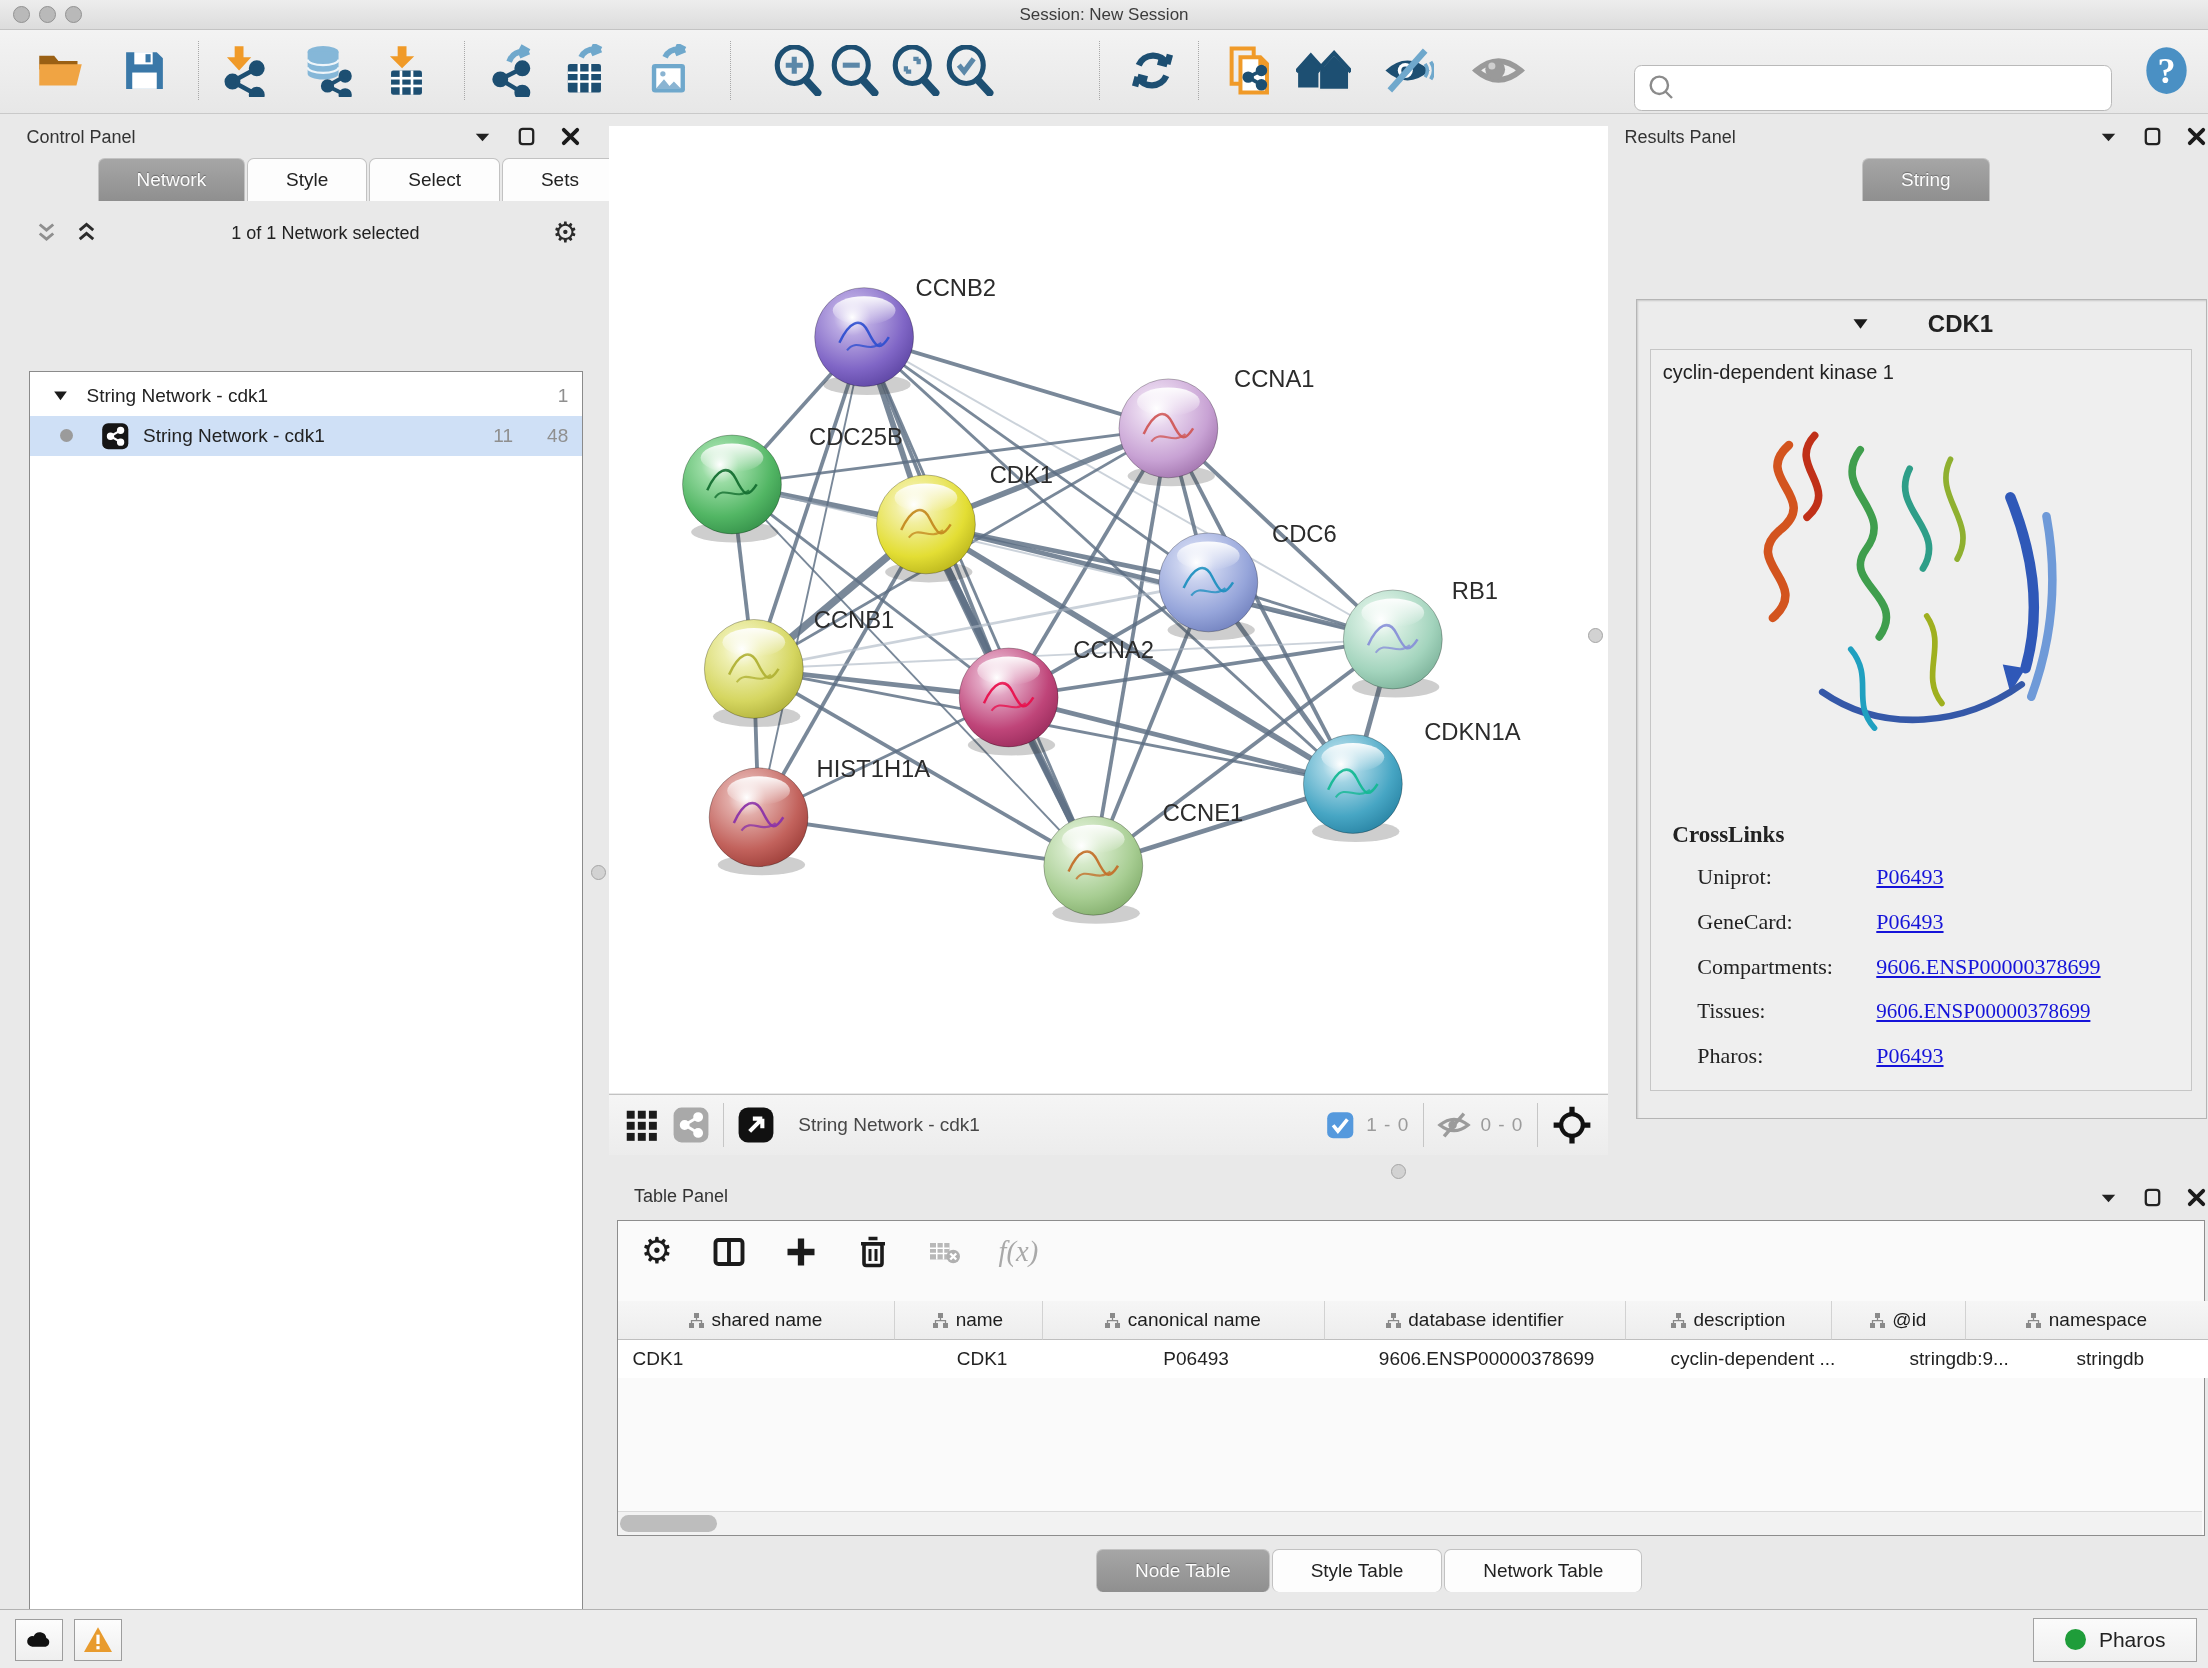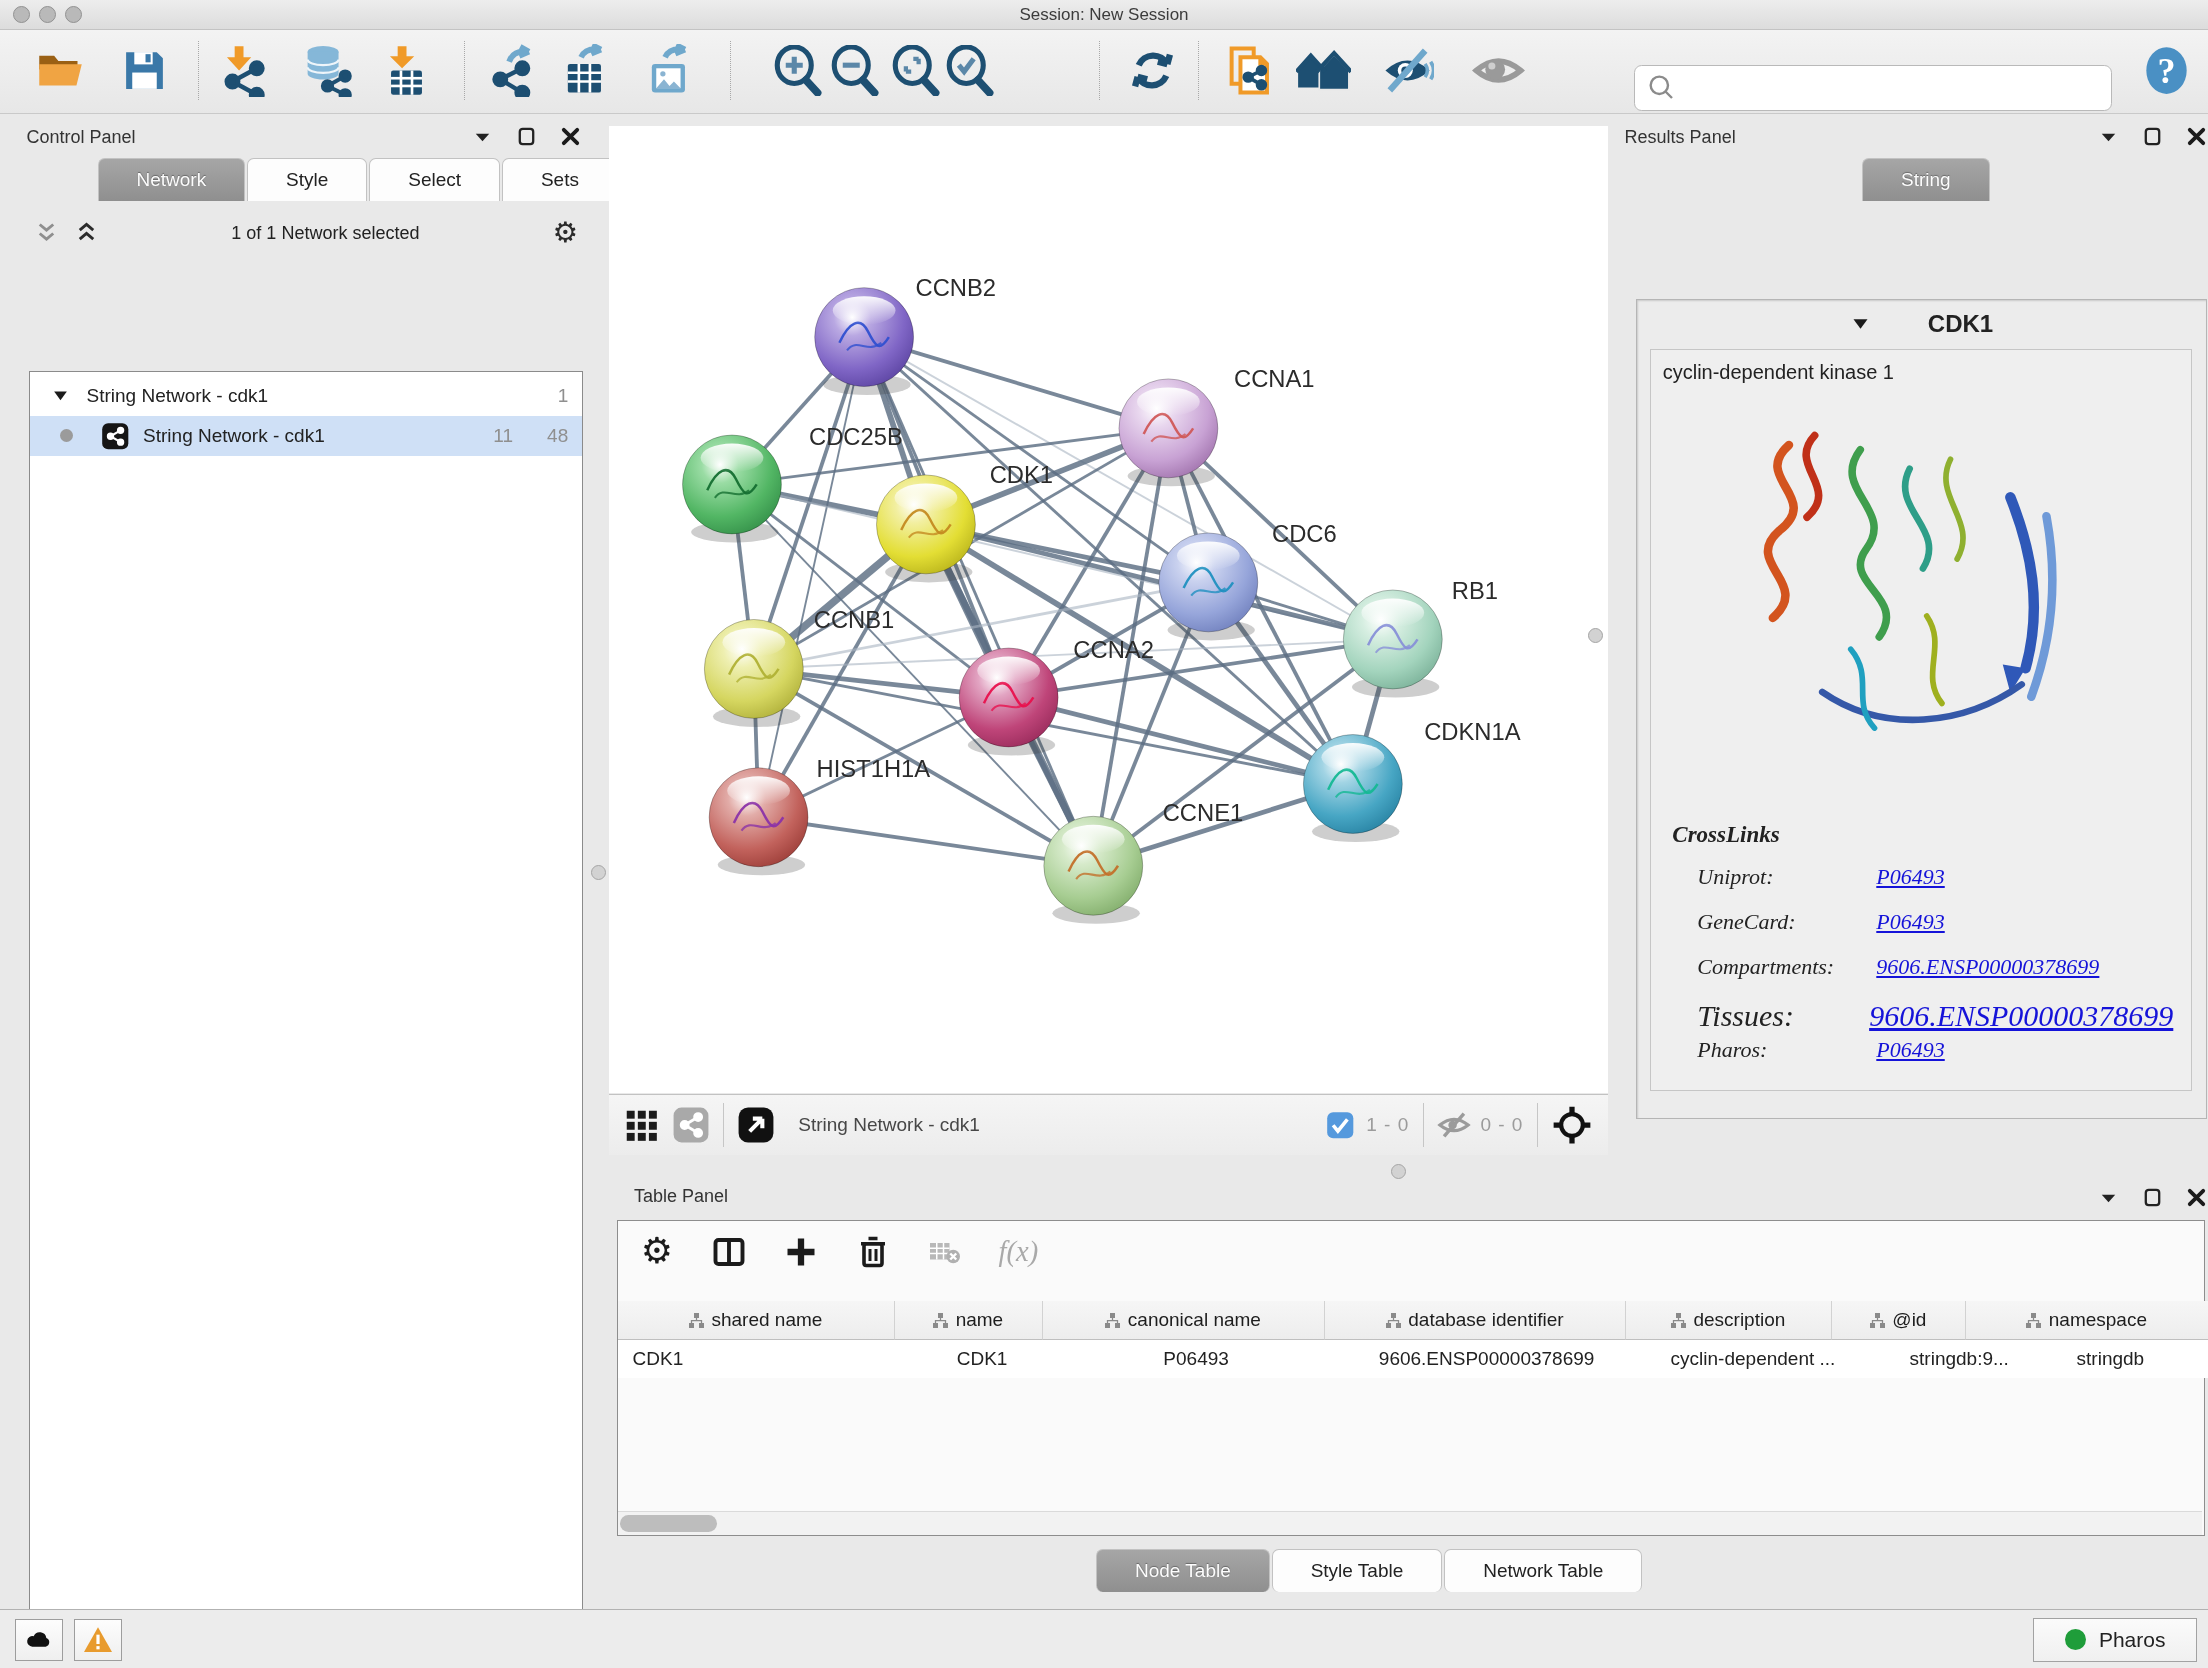--- a/index.html
+++ b/index.html
@@ -36,21 +36,21 @@
   
   #netview{left:609px;top:126px;width:999px;height:967px;background:#fff;}
   #net-toolbar{left:609px;top:1094px;width:999px;height:60px;background:linear-gradient(#f5f5f5,#ececec);
                border-top:1px solid #c2c2c2;display:flex;align-items:center;font-size:19px;color:#474747;}
   .ntsep{width:0;height:44px;border-left:1px solid #c6c6c6;margin:0 13.3px;}
   .graycnt{color:#9b9b9b;letter-spacing:1px;}
   
   #results-panel{left:1617px;top:112px;width:592px;height:1075px;}
   .btnw{background:linear-gradient(#ffffff,#f2f2f2);border:1px solid #bdbdbd;border-radius:7.6px;
         font-size:20px;display:flex;align-items:center;justify-content:center;}
-  .serif{font-family:"Liberation Serif","DejaVu Serif",serif;font-style:italic;}
+  .serif{font-family:"Liberation Serif","DejaVu Serif",serif;}
   .xlink{color:#1513d9;text-decoration:underline;}
   
   #table-panel{left:609px;top:1165px;width:1600px;height:444px;}
   #tp-box{left:7.6px;top:55px;width:1586px;height:314px;background:#fafafa;border:1px solid #8d8d8d;}
   #tp-table{left:0px;top:80px;width:1584px;}
   .th{display:flex;align-items:center;justify-content:center;gap:7.6px;background:linear-gradient(#f6f6f6,#ededed);
       border-right:1px solid #d2d2d2;border-bottom:1.9px solid #bfbfbf;height:38px;font-size:19px;color:#1d1d1d;overflow:hidden;white-space:nowrap;}
   .td{display:flex;align-items:center;height:38px;font-size:19px;background:#fff;overflow:hidden;white-space:nowrap;}
   .hscroll{background:#f2f2f2;border-top:1px solid #dadada;}
   .thumb{background:#bdbdbd;border-radius:9.5px;}
@@ -622,21 +622,21 @@
             <a class="xlink" href="#">P06493</a>
           </div>
           <div class="serif" style="display: flex; margin-bottom: 19px; font-size: 22px;">
             <span style="width: 179px;">GeneCard:</span>
             <a class="xlink" href="#">P06493</a>
           </div>
           <div class="serif" style="display: flex; margin-bottom: 19px; font-size: 22px;">
             <span style="width: 179px;">Compartments:</span>
             <a class="xlink" href="#">9606.ENSP00000378699</a>
           </div>
-          <div class="serif" style="display: flex; margin-bottom: 4px; font-size: 30px;">
+          <div class="serif" style="display: flex; margin-bottom: 19px; font-size: 21px;">
             <span style="width: 179px;">Tissues:</span>
             <a class="xlink" href="#">9606.ENSP00000378699</a>
           </div>
           <div class="serif" style="display: flex; margin-bottom: 19px; font-size: 22px;">
             <span style="width: 179px;">Pharos:</span>
             <a class="xlink" href="#">P06493</a>
           </div>
         </div>
     </div>
   </div>

